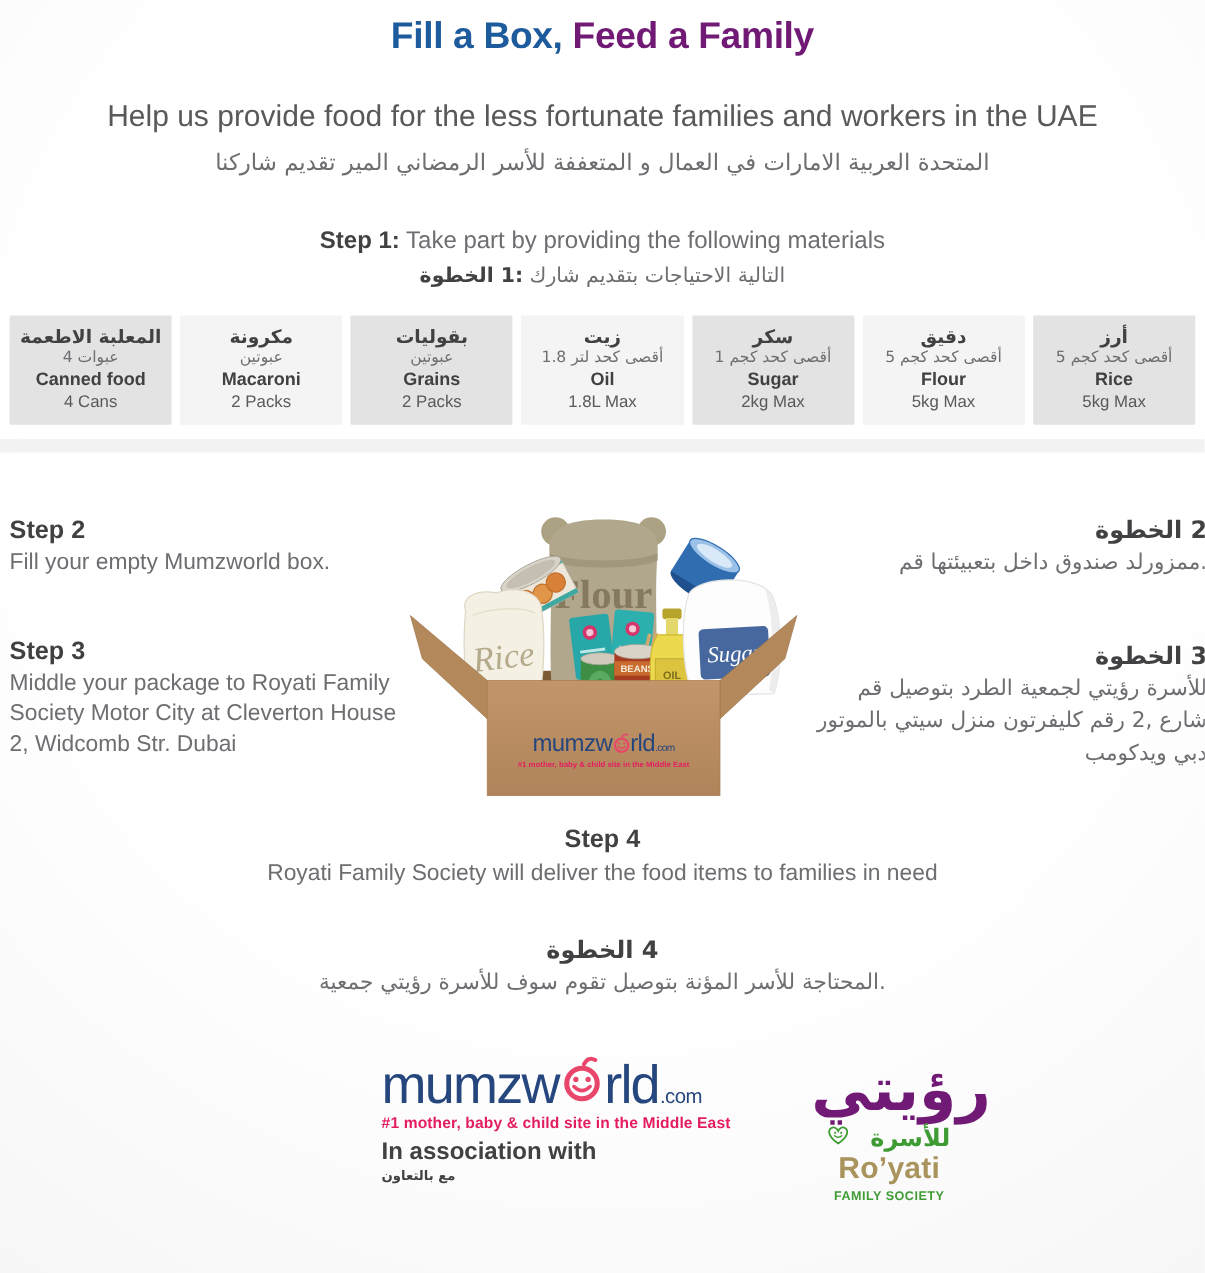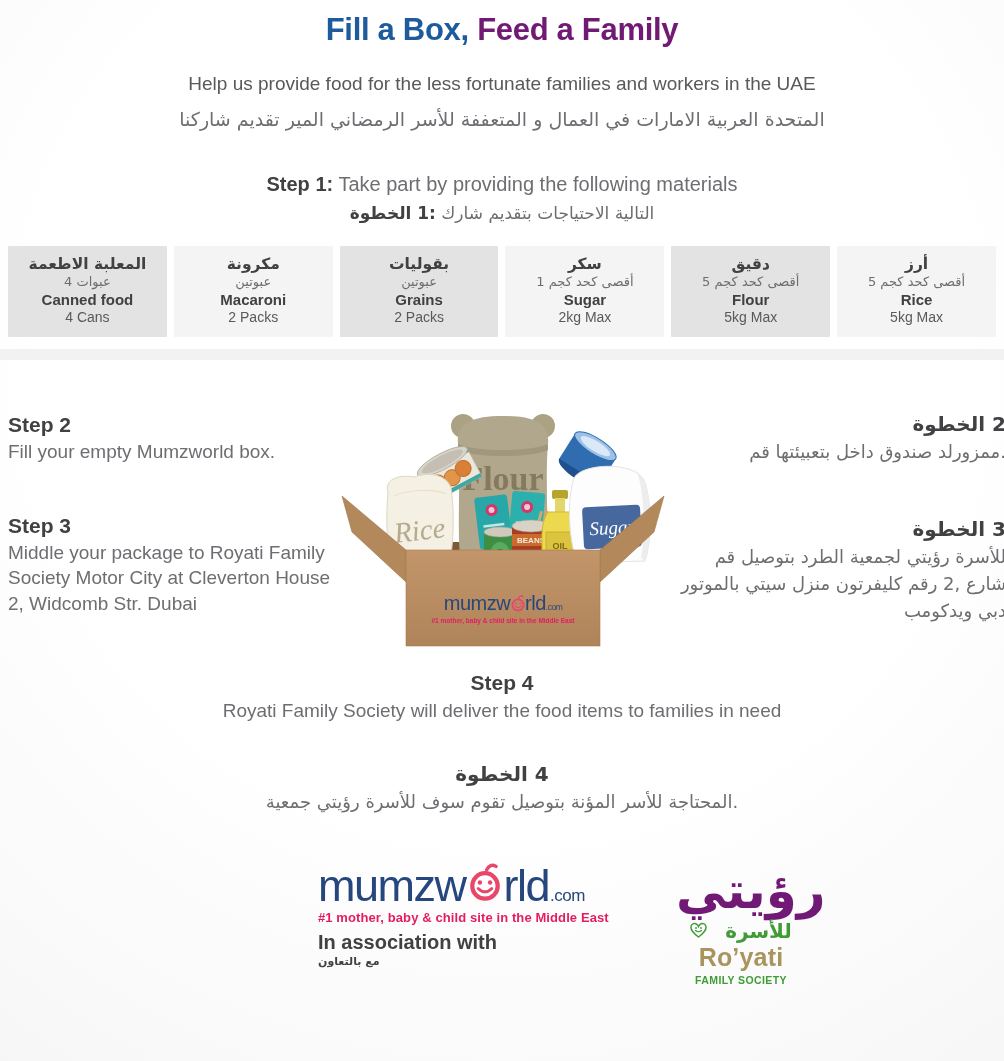--- a/index.html
+++ b/index.html
@@ -5,21 +5,21 @@
   html,body{margin:0;padding:0;}
   body{
     width:1004px;height:1061px;overflow:hidden;position:relative;
     font-family:"Liberation Sans",sans-serif;
     background:radial-gradient(circle 760px at 502px 360px,#ffffff 62%,#f3f3f3 135%);
   }
   .ar{font-family:"DejaVu Sans",sans-serif;}
   
   .header{text-align:center;padding-top:13px;}
   .title{font-size:31px;font-weight:bold;letter-spacing:-.3px;line-height:1.1;}
-  .subtitle-en{margin-top:26px;font-size:19px;color:#58595b;}
+  .subtitle-en{margin-top:36px;font-size:25px;color:#58595b;}
   .subtitle-ar{margin-top:11px;font-size:19px;color:#6d6e71;line-height:1.4;}
   .step1-line{margin-top:40px;font-size:20px;color:#6d6e71;}
   .step1-line b{color:#414042;}
   .step1-line-ar{margin-top:7px;font-size:17px;color:#6d6e71;}
   .step1-line-ar b{color:#414042;font-family:"DejaVu Sans",sans-serif;}
   
   .items-row{display:flex;gap:7px;padding:0 8px;margin-top:23px;}
   .item-card{flex:1 1 0;height:91px;box-sizing:border-box;padding:9px 2px 10px;
     display:flex;flex-direction:column;text-align:center;border-radius:1px;}
   .item-card:nth-child(odd){background:#e3e3e3;}
@@ -101,20 +101,28 @@
   </div>
   <div class="item-card">
     <div class="it-ar-title ar">بقوليات</div>
     <div class="it-ar-qty ar">عبوتين</div>
     <div class="it-en">
         <div class="it-en-title">Grains</div>
       <div class="it-en-qty">2 Packs</div>
       </div>
   </div>
   <div class="item-card">
+    <div class="it-ar-title ar">زيت</div>
+    <div class="it-ar-qty ar">1.8‎ ‎لتر‎ ‎كحد‎ ‎أقصى</div>
+    <div class="it-en">
+        <div class="it-en-title">Oil</div>
+      <div class="it-en-qty">1.8L Max</div>
+      </div>
+  </div>
+  <div class="item-card">
     <div class="it-ar-title ar">سكر</div>
     <div class="it-ar-qty ar">1‎ ‎كجم‎ ‎كحد‎ ‎أقصى</div>
     <div class="it-en">
         <div class="it-en-title">Sugar</div>
       <div class="it-en-qty">2kg Max</div>
       </div>
   </div>
   <div class="item-card">
     <div class="it-ar-title ar">دقيق</div>
     <div class="it-ar-qty ar">5‎ ‎كجم‎ ‎كحد‎ ‎أقصى</div>

